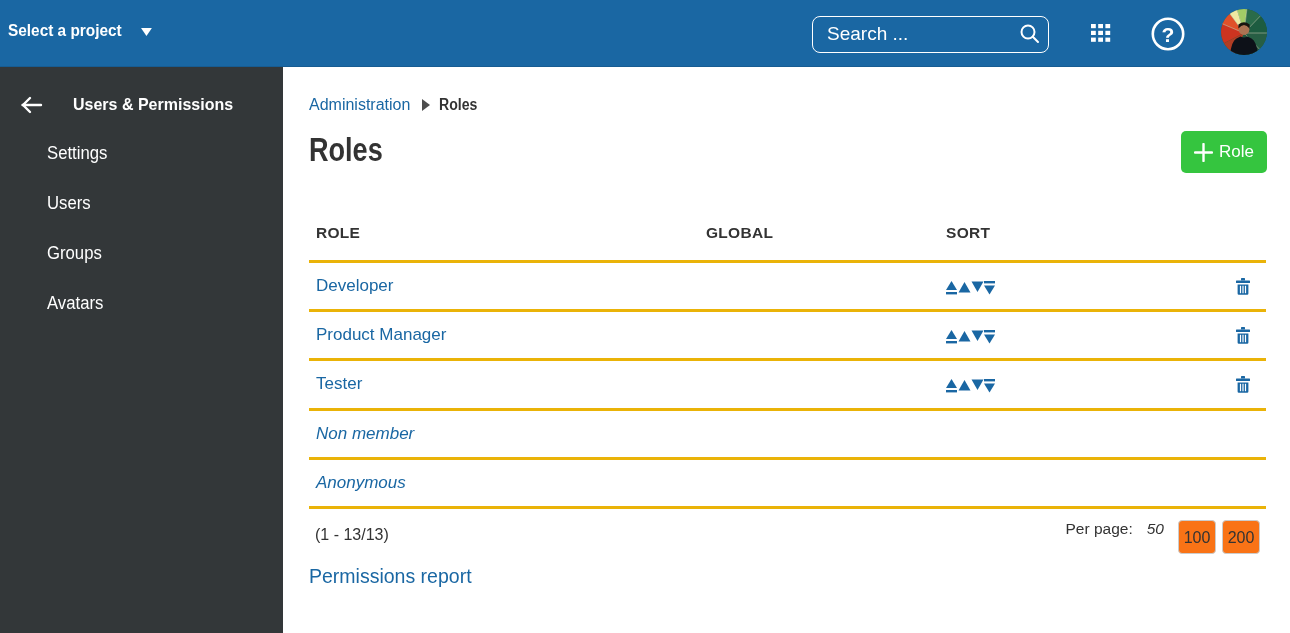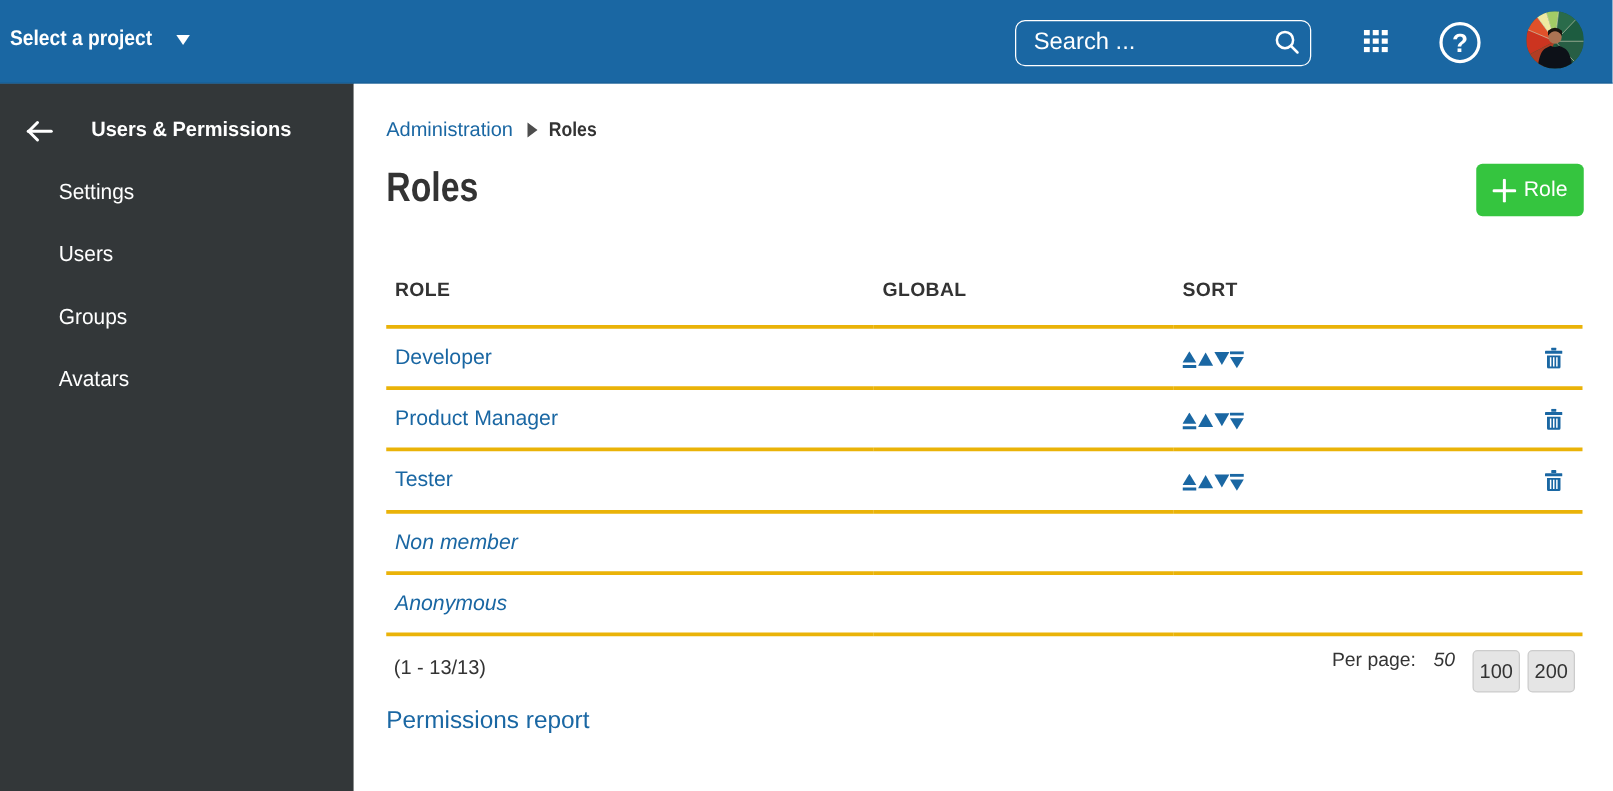--- a/index.html
+++ b/index.html
@@ -59,21 +59,21 @@
   td svg.trash { vertical-align:-4px; }
   td.bi a { font-style:italic; }
   .c-role { width:390px; }
   .c-global { width:240px; }
   .c-sort { width:257px; }
   .c-del { width:70px; text-align:right; padding-right:16px !important; }
   .pgn { position:absolute; left:32px; top:459px; font-size:16px; color:#333; }
   .perpage { position:absolute; right:30px; top:453px; height:34px; font-size:15.5px;
     color:#333; display:flex; align-items:flex-start; }
   .perpage .it { font-style:italic; margin:0 8px 0 14px; }
-  .perpage .box { border:1px solid #ccc; background:#e5e5e5; border-radius:4px;
+  .perpage .box { border:1px solid #ccc; background:#f97316; border-radius:4px;
     width:38px; height:34px; line-height:33px; text-align:center; margin-left:6px;
     color:#333; text-decoration:none; font-size:16px; }
   .permrep { position:absolute; left:26px; top:498px; font-size:19.5px; color:#1A67A3;
     text-decoration:none; }
 </style>
 </head>
 <body>
   <div class="topbar">
     <span class="selproj">Select a project<span class="caret"></span></span>
     <div class="searchbox">

